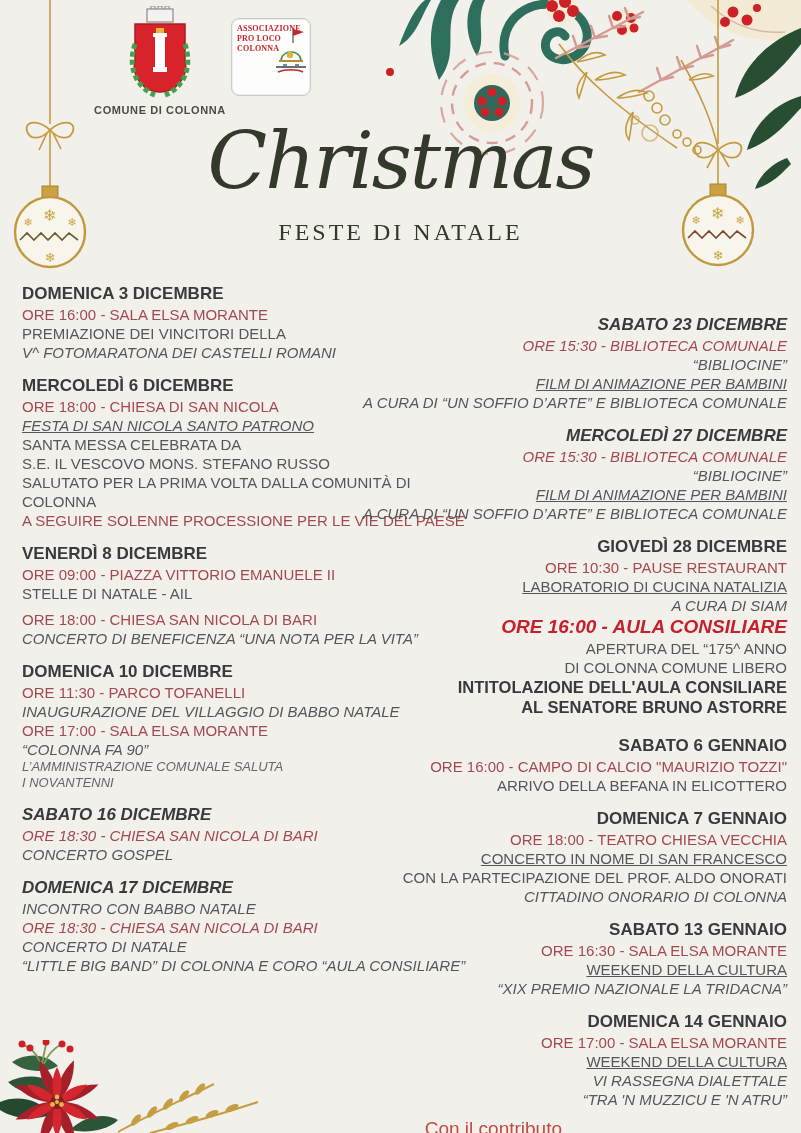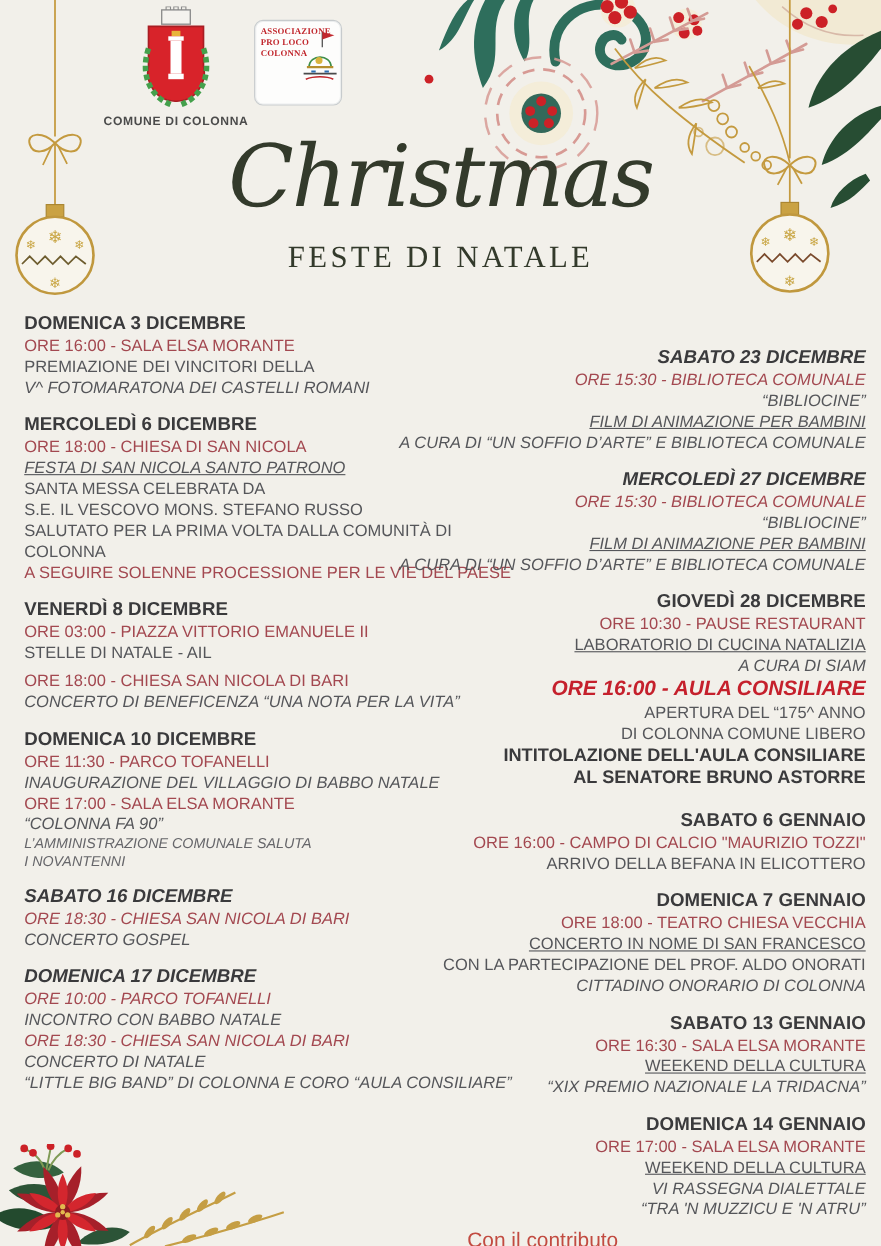--- a/index.html
+++ b/index.html
@@ -20,21 +20,21 @@
   .proloco-text{font-family:"Liberation Serif",serif;font-weight:bold;font-size:8px;line-height:10px;color:#c1272d;letter-spacing:.2px;}
   .proloco-sketch{position:absolute;right:3px;top:8px;}
   
   .title-script{
     position:absolute;top:122px;left:0;width:100%;text-align:center;
     font-family:"DejaVu Serif",serif;font-style:italic;font-size:78px;line-height:1;
     color:var(--title,#333a2b);letter-spacing:-2px;
   }
   .title-sub{
     position:absolute;top:219px;left:0;width:100%;text-align:center;
-    font-family:"Liberation Serif",serif;font-size:28px;letter-spacing:3px;
+    font-family:"Liberation Serif",serif;font-size:24px;letter-spacing:3px;
     color:var(--title,#2f362a);
   }
   
   .col{position:absolute;z-index:5;}
   .col-left{left:22px;top:283px;width:448px;text-align:left;}
   .col-right{right:14px;top:314px;width:446px;text-align:right;}
   .event{margin-bottom:13px;}
   .ev-header{font-size:17px;font-weight:bold;line-height:22px;color:var(--text_dark,#3a3a3c);}
   .ev-italic .ev-header,.ev-italic .ln{font-style:italic;}
   .ln{font-size:15px;line-height:19px;color:var(--text_gray,#55565a);}
@@ -288,21 +288,21 @@
         <div class="ev-header">MERCOLEDÌ 6 DICEMBRE</div>
         <div class="ln time">ORE 18:00 - CHIESA DI SAN NICOLA</div>
         <div class="ln iunder">FESTA DI SAN NICOLA SANTO PATRONO</div>
         <div class="ln plain">SANTA MESSA CELEBRATA DA</div>
         <div class="ln plain">S.E. IL VESCOVO MONS. STEFANO RUSSO</div>
         <div class="ln plain">SALUTATO PER LA PRIMA VOLTA DALLA COMUNITÀ DI COLONNA</div>
         <div class="ln time">A SEGUIRE SOLENNE PROCESSIONE PER LE VIE DEL PAESE</div>
       </div>
       <div class="event">
         <div class="ev-header">VENERDÌ 8 DICEMBRE</div>
-        <div class="ln time">ORE 03:00 - PIAZZA VITTORIO EMANUELE II</div>
+        <div class="ln time">ORE 09:00 - PIAZZA VITTORIO EMANUELE II</div>
         <div class="ln plain">STELLE DI NATALE - AIL</div>
         <div class="ln spacer"></div>
         <div class="ln time">ORE 18:00 - CHIESA SAN NICOLA DI BARI</div>
         <div class="ln italic">CONCERTO DI BENEFICENZA “UNA NOTA PER LA VITA”</div>
       </div>
       <div class="event">
         <div class="ev-header">DOMENICA 10 DICEMBRE</div>
         <div class="ln time">ORE 11:30 -  PARCO TOFANELLI</div>
         <div class="ln italic">INAUGURAZIONE DEL VILLAGGIO DI BABBO NATALE</div>
         <div class="ln time">ORE 17:00 - SALA ELSA MORANTE</div>
@@ -310,21 +310,20 @@
         <div class="ln ismall">L’AMMINISTRAZIONE COMUNALE SALUTA</div>
         <div class="ln ismall">I NOVANTENNI</div>
       </div>
       <div class="event ev-italic">
         <div class="ev-header">SABATO 16 DICEMBRE</div>
         <div class="ln time">ORE 18:30 - CHIESA SAN NICOLA DI BARI</div>
         <div class="ln plain">CONCERTO GOSPEL</div>
       </div>
       <div class="event ev-italic">
         <div class="ev-header">DOMENICA 17 DICEMBRE</div>
-        <div class="ln time">ORE 10:00 - PARCO TOFANELLI</div>
         <div class="ln plain">INCONTRO CON BABBO NATALE</div>
         <div class="ln time">ORE 18:30 - CHIESA SAN NICOLA DI BARI</div>
         <div class="ln plain">CONCERTO DI NATALE</div>
         <div class="ln plain">“LITTLE BIG BAND” DI COLONNA E CORO “AULA CONSILIARE”</div>
       </div>
     </div>
   <div class="col col-right">
       <div class="event ev-italic">
         <div class="ev-header">SABATO 23 DICEMBRE</div>
         <div class="ln time">ORE 15:30 - BIBLIOTECA COMUNALE</div>

